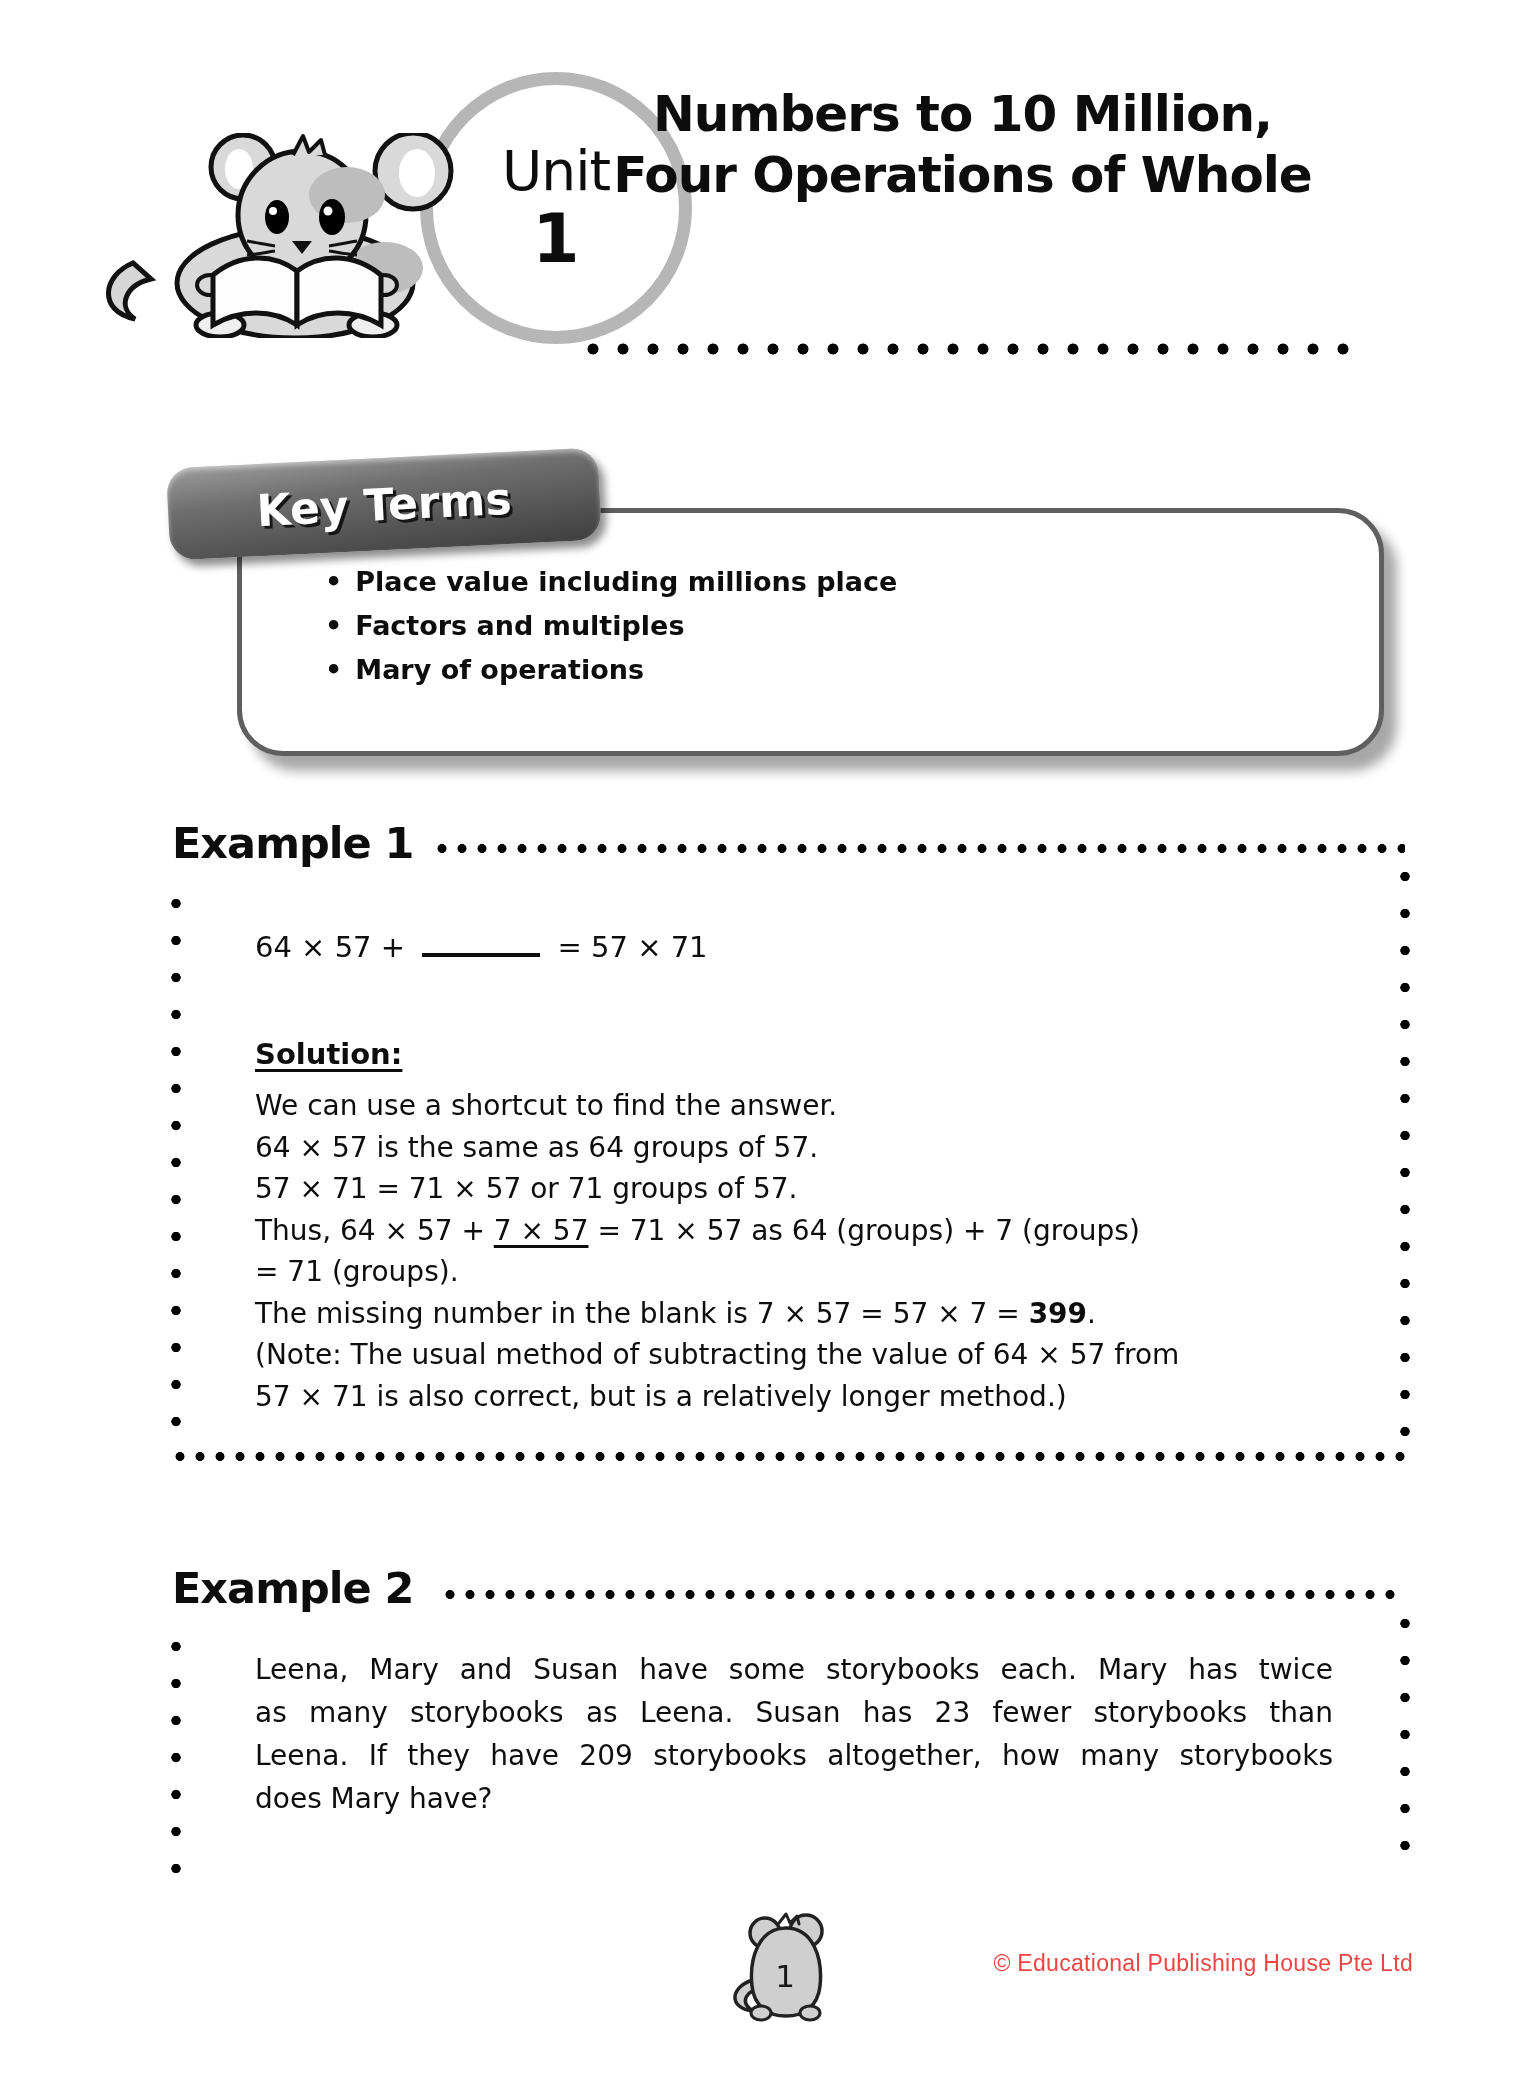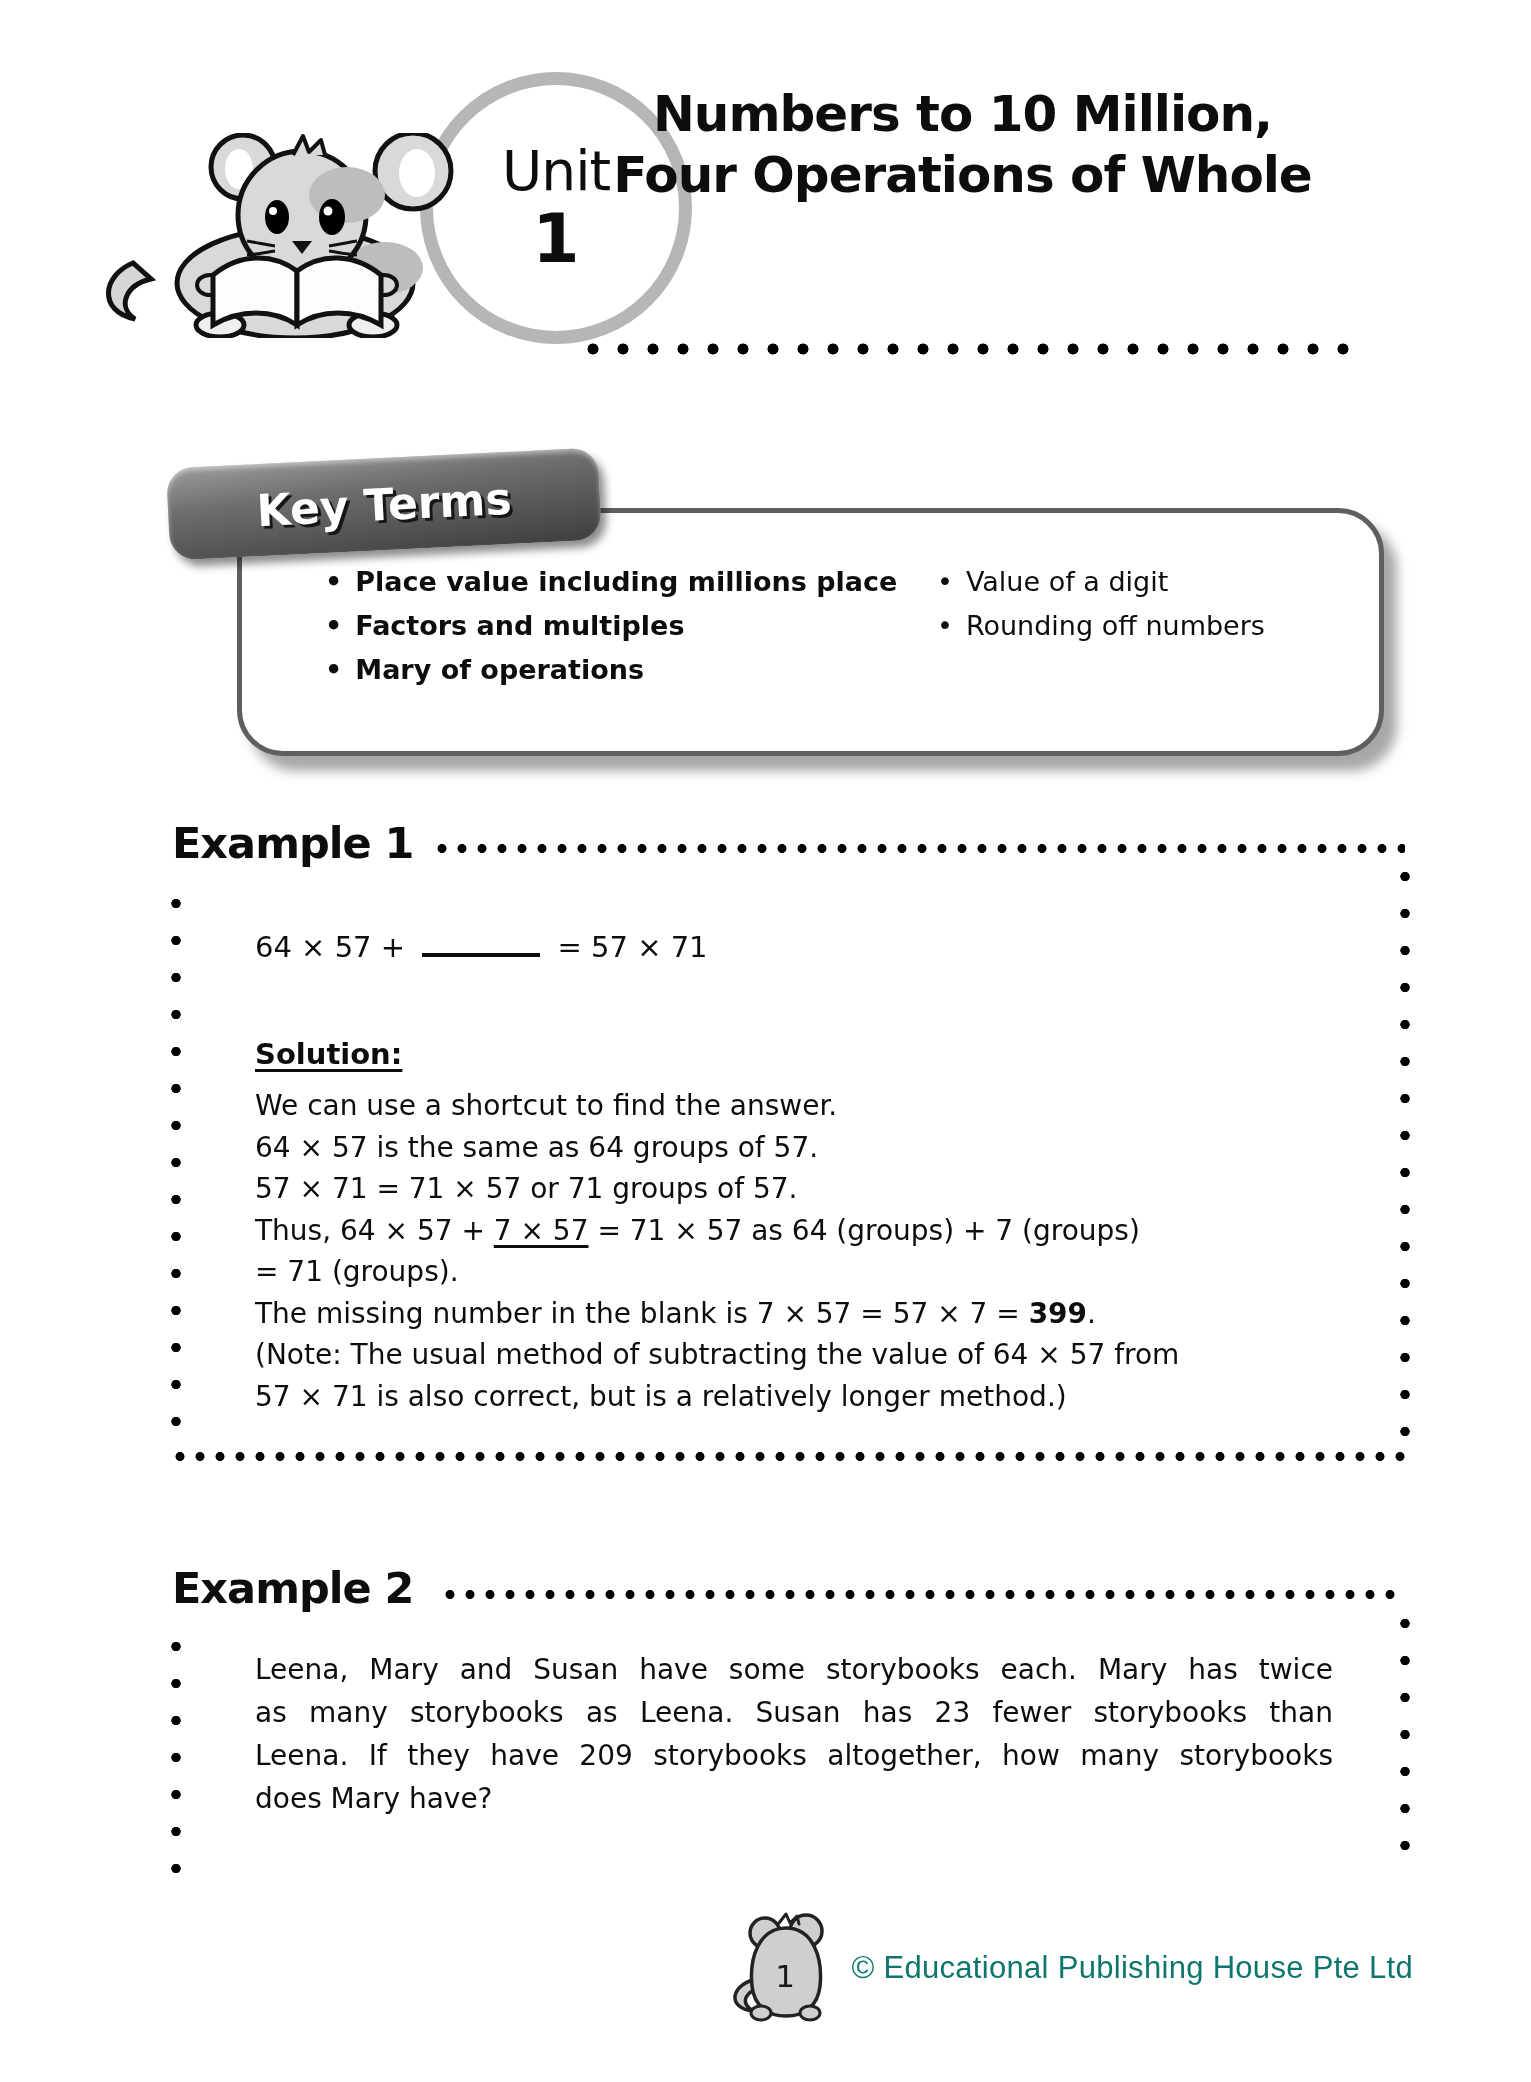--- a/index.html
+++ b/index.html
@@ -52,22 +52,22 @@
   .bseg{font-weight:bold;}
   .solution-label{font-size:29px;font-weight:bold;text-decoration:underline;
     text-underline-offset:5px;text-decoration-thickness:3px;margin:70px 0 14px 0;}
   .ex2-lines .just-line{font-size:28px;line-height:43px;text-align:justify;text-align-last:justify;}
   .ex2-lines .just-line:last-child{text-align-last:left;}
 
   
   .footer-mouse{position:absolute;left:725px;top:1912px;width:120px;height:112px;}
   .page-num{position:absolute;left:0;top:46px;width:120px;text-align:center;
     font-size:31px;color:#1a1a1a;}
-  .copyright{position:absolute;right:118px;top:1950px;font-size:31px;
-    font-family:"Liberation Sans",sans-serif;letter-spacing:0.3px;color:#0f766e;}
+  .copyright{position:absolute;right:118px;top:1950px;font-size:23px;
+    font-family:"Liberation Sans",sans-serif;letter-spacing:0.3px;color:#ef4444;}
 </style>
 </head>
 <body>
 
 <div class="page">
 
   <svg class="mouse-hero" viewBox="0 0 375 205">
     <path d="M38,130 C8,142 2,178 40,186 C22,174 30,152 56,146 Z" fill="#d6d6d6" stroke="#111" stroke-width="5"></path>
     <ellipse cx="200" cy="150" rx="118" ry="55" fill="#d9d9d9" stroke="#111" stroke-width="5"></ellipse>
     <ellipse cx="290" cy="135" rx="38" ry="26" fill="#bdbdbd"></ellipse>
@@ -107,24 +107,20 @@
 
   <div class="kt-box"></div>
   <div class="kt-banner">
     <span class="kt-banner-label">Key Terms</span>
   </div>
   <div class="kt-cols">
     <div class="kt-col1">
         <div class="kt-item">Place value including millions place</div>
         <div class="kt-item">Factors and multiples</div>
         <div class="kt-item">Mary of operations</div>
-      </div>
-    <div class="kt-col2">
-        <div class="kt-item">Value of a digit</div>
-        <div class="kt-item">Rounding off numbers</div>
       </div>
   </div>
 
   <div>
     <div class="ex-heading" style="top:818px;">Example 1</div>
     <div class="dots-h" style="left:432px;top:842px;width:973px;"></div>
     <div class="dots-v" style="left:170px;top:885px;height:560px;"></div>
     <div class="dots-v" style="left:1399px;top:858px;height:588px;"></div>
     <div class="dots-h" style="left:170px;top:1450px;width:1240px;"></div>
 

